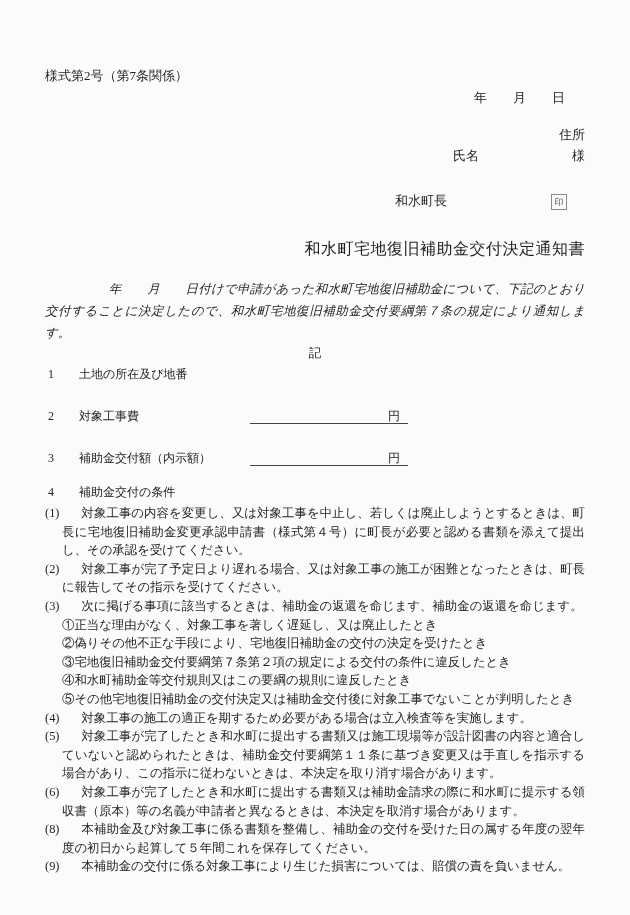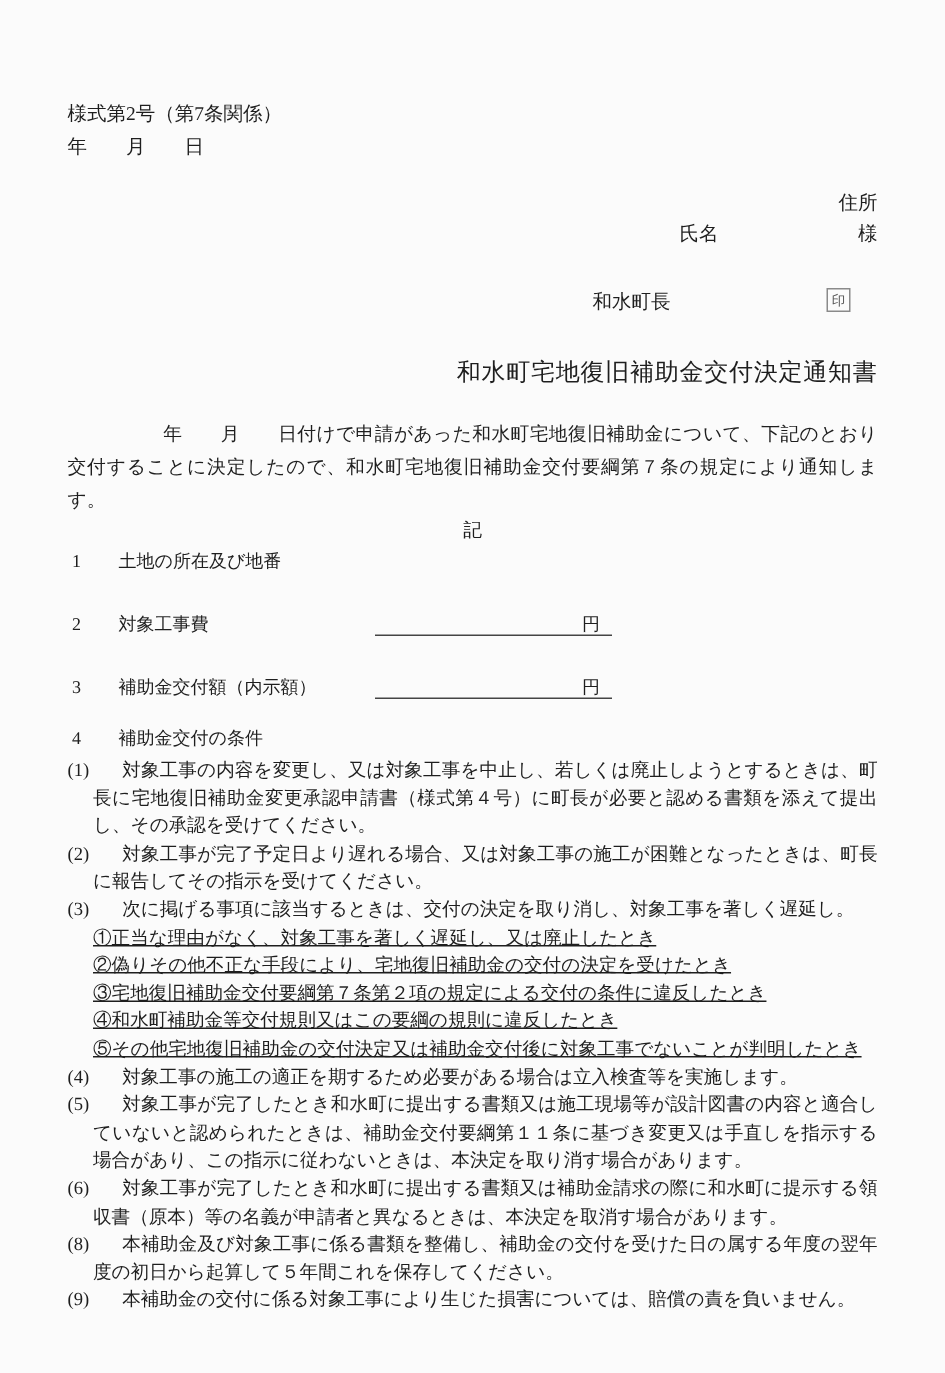--- a/index.html
+++ b/index.html
@@ -19,21 +19,21 @@
     padding: 68px 45px 0 45px;
     overflow: hidden;
   }
 
   .form-number {
     line-height: 16px;
   }
 
   .date-line {
     margin-top: 6px;
-    text-align: left;
+    text-align: right;
     padding-right: 20px;
     line-height: 16px;
   }
 
   .recipient {
     margin-top: 18px;
     padding-left: 13px;
     line-height: 21px;
     text-align: right;
   }
@@ -41,21 +41,21 @@
     display: inline-block;
     width: 93px;
   }
 
   .sender-row {
     margin-top: 26px;
     margin-left: 350px;
     margin-right: 18px;
     display: flex;
     justify-content: space-between;
-    align-items: flex-start;
+    align-items: flex-end;
     line-height: 18px;
   }
   .seal {
     display: inline-flex;
     align-items: center;
     justify-content: center;
     width: 14px;
     height: 14px;
     border: 1px solid #8a8a8a;
     font-size: 9px;
@@ -69,20 +69,21 @@
     font-size: 16px;
     line-height: 22px;
     letter-spacing: 0.5px;
   }
 
   .intro {
     margin-top: 18px;
     line-height: 22px;
     font-size: 12.5px;
     text-align: justify;
+    font-style: italic;
   }
 
   .record-marker {
     text-align: center;
     line-height: 19px;
     font-size: 12.5px;
   }
 
   .items {
     margin-top: 2px;
@@ -121,21 +122,20 @@
   .cond {
     margin: 0 0 0 17px;
     text-indent: -17px;
   }
   .cond-no {
     margin-right: 22px;
   }
   .sub {
     margin: 0 0 0 17px;
     text-indent: 0;
-    text-decoration: underline;
   }
 </style>
 </head>
 <body>
 
 <div class="page">
 
   <div class="form-number">様式第2号（第7条関係）</div>
 
   <div class="date-line">年　　月　　日</div>
@@ -173,21 +173,21 @@
       <span class="amount"><span>円</span></span>
     </div>
     <div class="item item-4">
       <span class="item-no">4</span><span>補助金交付の条件</span>
     </div>
   </div>
 
   <div class="conditions">
     <p class="cond"><span class="cond-no">(1)</span><span>対象工事の内容を変更し、又は対象工事を中止し、若しくは廃止しようとするときは、町長に宅地復旧補助金変更承認申請書（様式第４号）に町長が必要と認める書類を添えて提出し、その承認を受けてください。</span></p>
     <p class="cond"><span class="cond-no">(2)</span><span>対象工事が完了予定日より遅れる場合、又は対象工事の施工が困難となったときは、町長に報告してその指示を受けてください。</span></p>
-    <p class="cond"><span class="cond-no">(3)</span><span>次に掲げる事項に該当するときは、交付の決定を取り消し、対象工事を著しく遅延し。</span></p>
+    <p class="cond"><span class="cond-no">(3)</span><span>次に掲げる事項に該当するときは、補助金の返還を命じます、補助金の返還を命じます。</span></p>
     <p class="sub">①正当な理由がなく、対象工事を著しく遅延し、又は廃止したとき</p>
     <p class="sub">②偽りその他不正な手段により、宅地復旧補助金の交付の決定を受けたとき</p>
     <p class="sub">③宅地復旧補助金交付要綱第７条第２項の規定による交付の条件に違反したとき</p>
     <p class="sub">④和水町補助金等交付規則又はこの要綱の規則に違反したとき</p>
     <p class="sub">⑤その他宅地復旧補助金の交付決定又は補助金交付後に対象工事でないことが判明したとき</p>
     <p class="cond"><span class="cond-no">(4)</span><span>対象工事の施工の適正を期するため必要がある場合は立入検査等を実施します。</span></p>
     <p class="cond"><span class="cond-no">(5)</span><span>対象工事が完了したとき和水町に提出する書類又は施工現場等が設計図書の内容と適合していないと認められたときは、補助金交付要綱第１１条に基づき変更又は手直しを指示する場合があり、この指示に従わないときは、本決定を取り消す場合があります。</span></p>
     <p class="cond"><span class="cond-no">(6)</span><span>対象工事が完了したとき和水町に提出する書類又は補助金請求の際に和水町に提示する領収書（原本）等の名義が申請者と異なるときは、本決定を取消す場合があります。</span></p>
     <p class="cond"><span class="cond-no">(8)</span><span>本補助金及び対象工事に係る書類を整備し、補助金の交付を受けた日の属する年度の翌年度の初日から起算して５年間これを保存してください。</span></p>
     <p class="cond"><span class="cond-no">(9)</span><span>本補助金の交付に係る対象工事により生じた損害については、賠償の責を負いません。</span></p>

